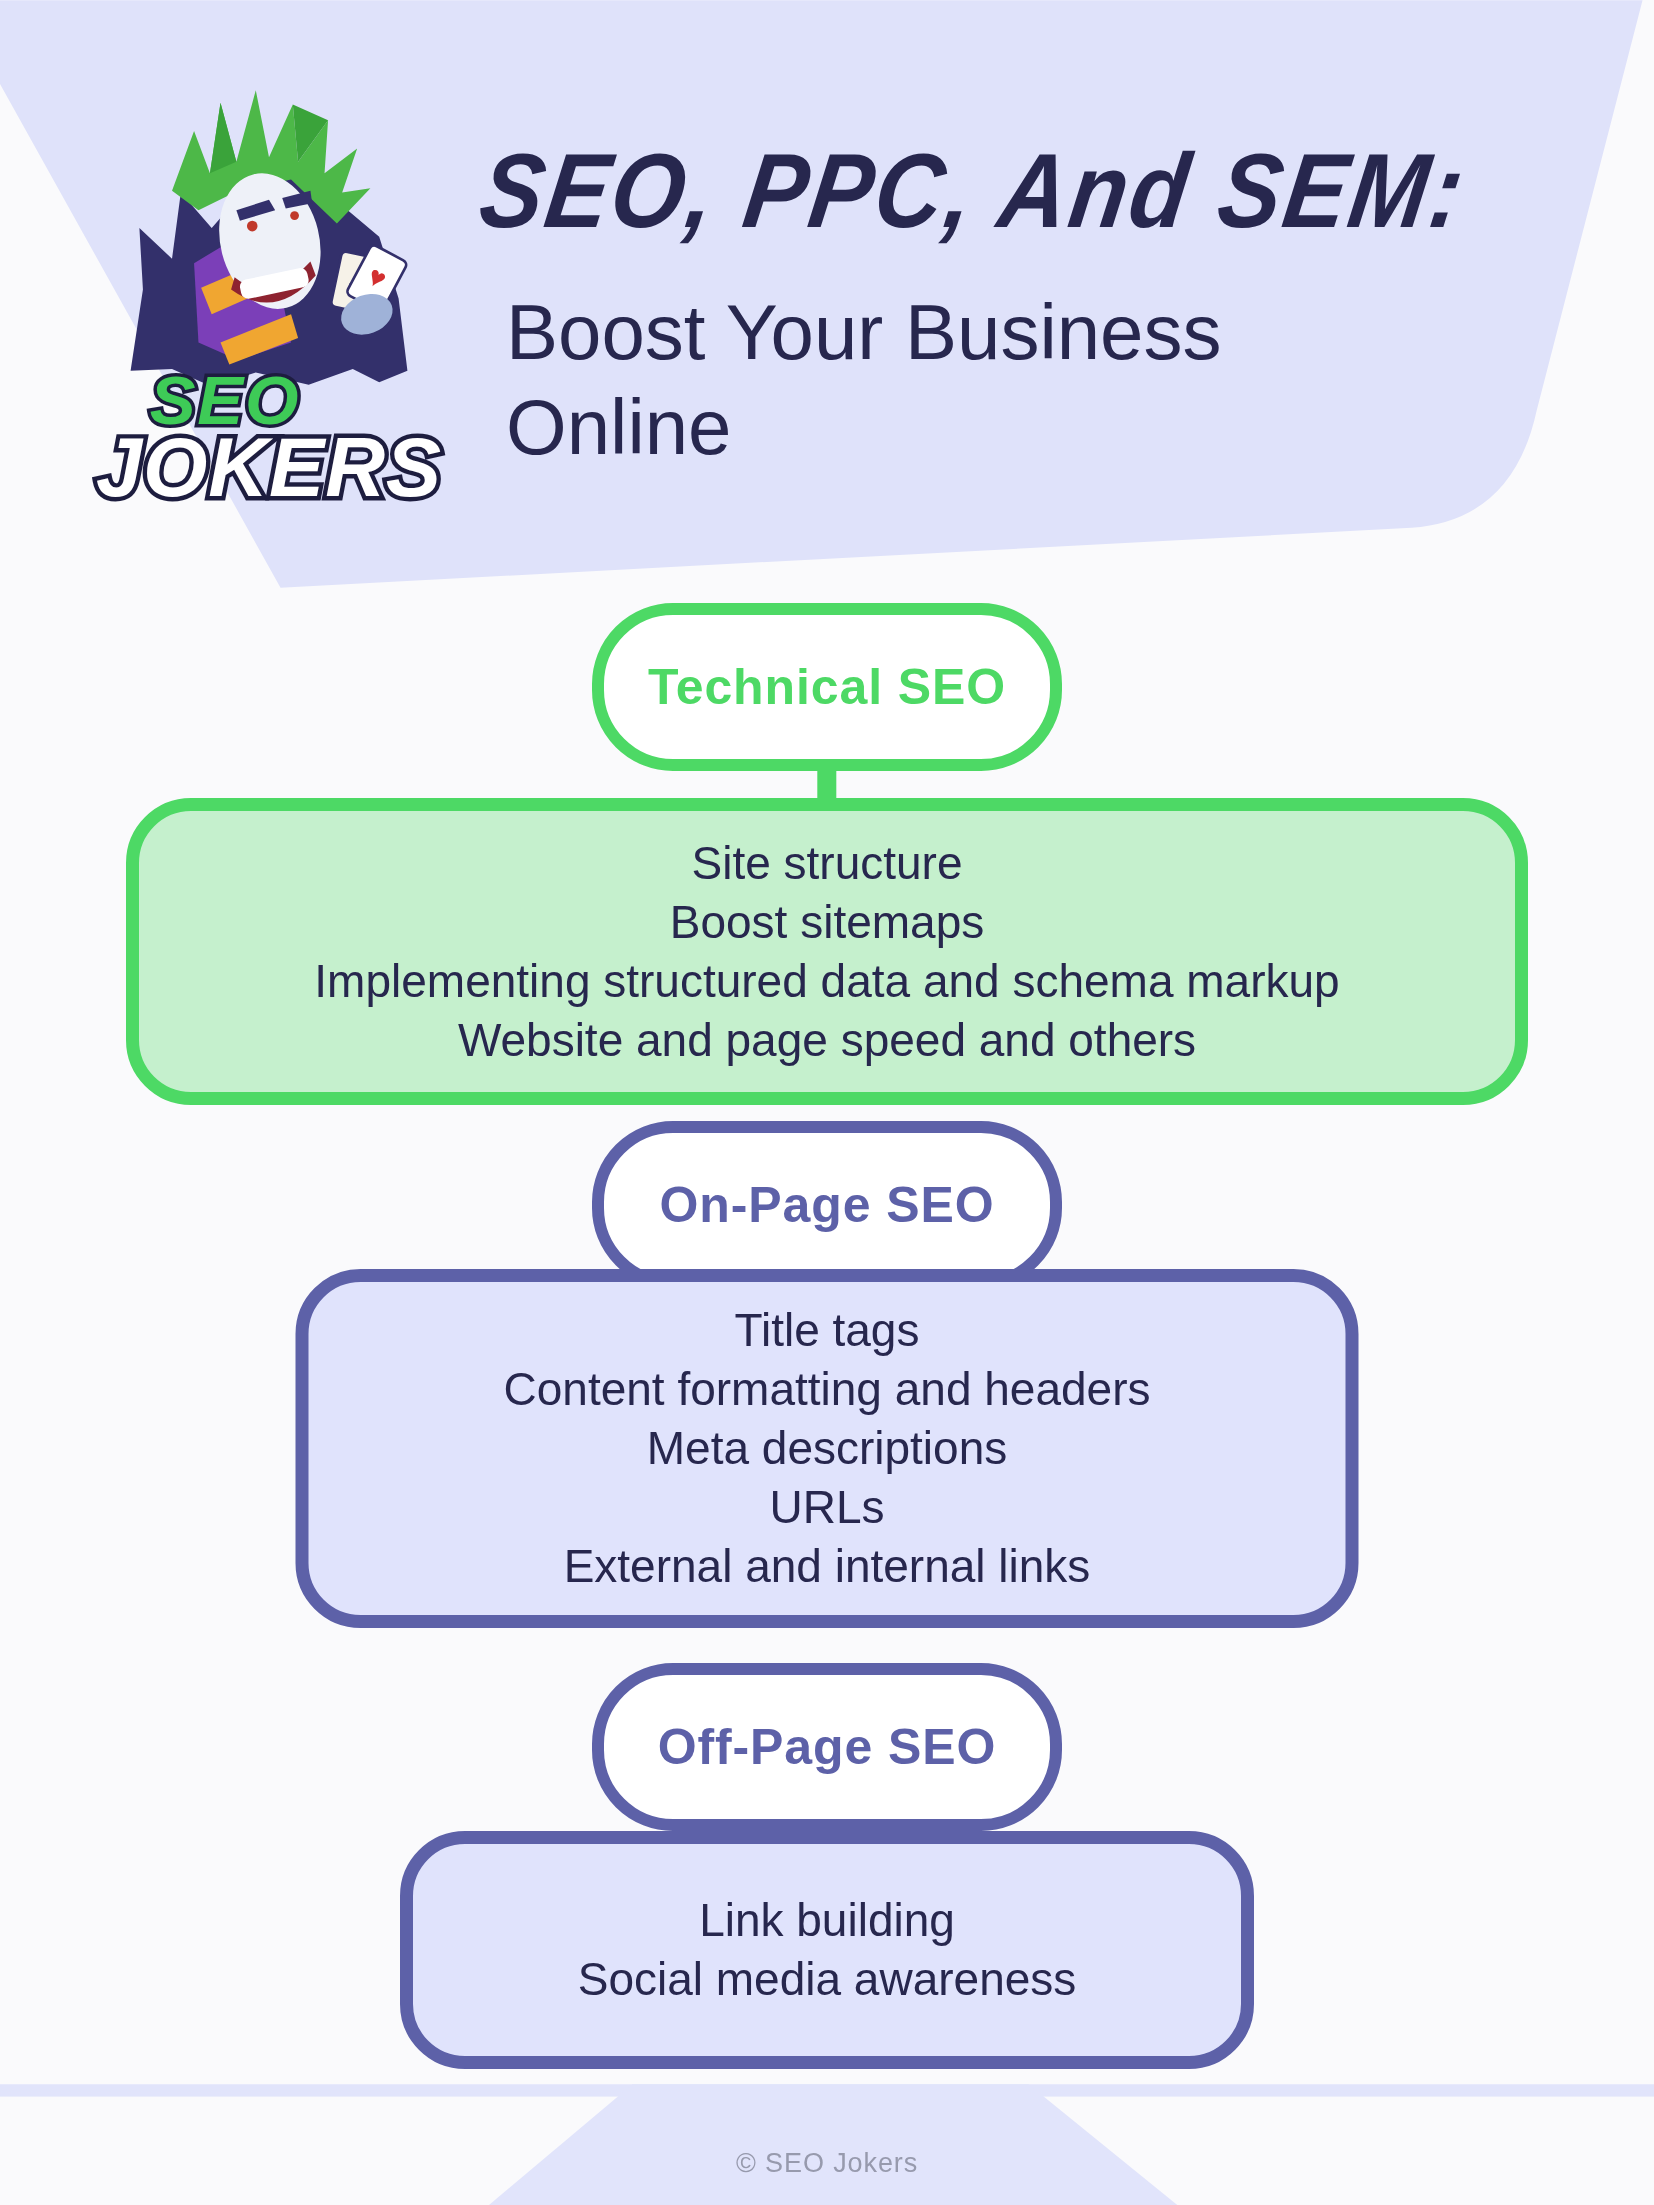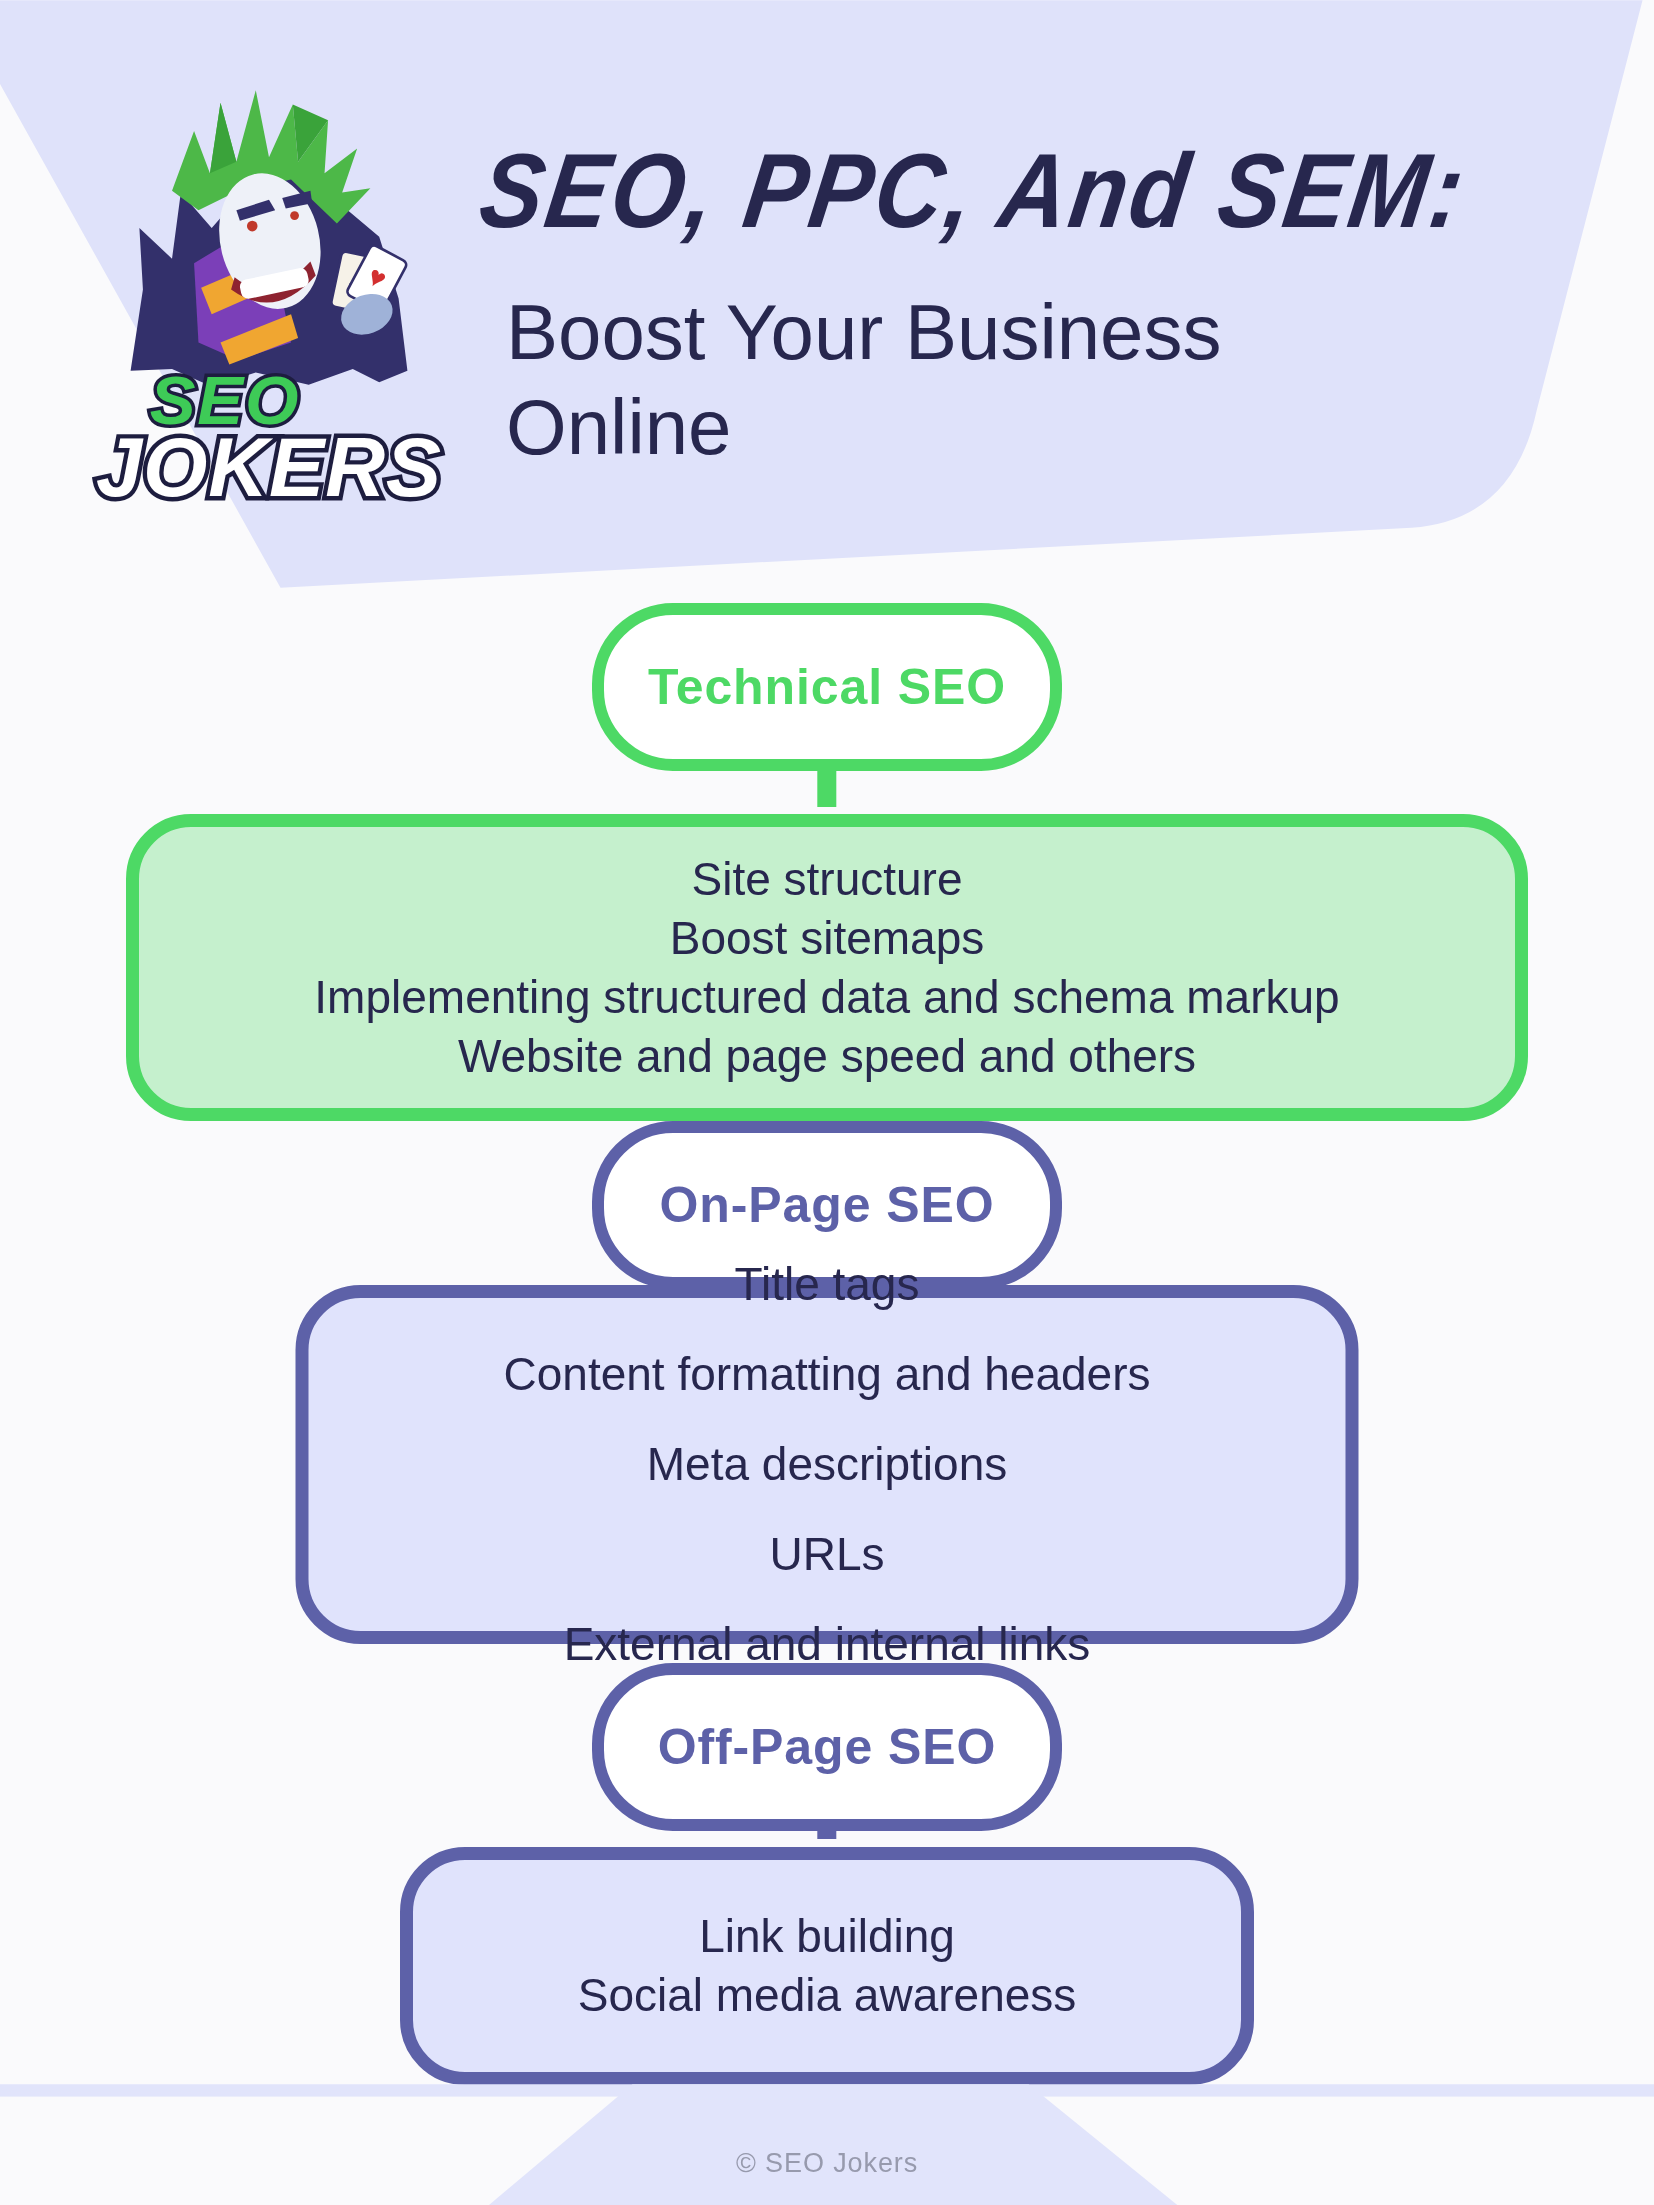--- a/index.html
+++ b/index.html
@@ -33,24 +33,24 @@
   .pill.purple{border:12.4px solid var(--purple);color:var(--purple);margin-top:24px;}
   .pill.p2{top:1097px;}
   .pill.p3{top:1639px;}
   .stub{position:absolute;left:50%;transform:translateX(-50%);width:19.4px;}
   .stub.s1{top:745px;height:62px;background:var(--green);}
   .stub.s2{top:1239px;height:39px;background:var(--purple);}
   .stub.s3{top:1781px;height:58px;background:var(--purple);}
   .box{
     position:absolute;left:50%;transform:translateX(-50%);
     display:flex;flex-direction:column;justify-content:center;align-items:center;
-    border-radius:65px;text-align:center;margin-top:16px;
+    border-radius:65px;text-align:center;
   }
   .box.b1{top:798px;width:1376px;height:281px;background:var(--greenFill);border:13.2px solid var(--green);}
-  .box.b2{top:1269px;width:1037px;height:333px;background:var(--purpleFill);border:13.2px solid var(--purple);gap:31px;}
+  .box.b2{top:1269px;width:1037px;height:333px;background:var(--purpleFill);border:13.2px solid var(--purple);}
   .box.b3{top:1831px;width:828px;height:212px;background:var(--purpleFill);border:13.2px solid var(--purple);}
   .box-line{font-size:46px;line-height:59px;font-weight:500;color:var(--navy);white-space:nowrap;}
   .footer-bg{position:absolute;top:2056px;left:0;}
   .copyright{
     position:absolute;top:2124px;left:0;width:100%;
     text-align:center;font-size:27px;color:#979aad;letter-spacing:0.9px;margin-top:24px;
   }
 </style>
 </head>
 <body>

